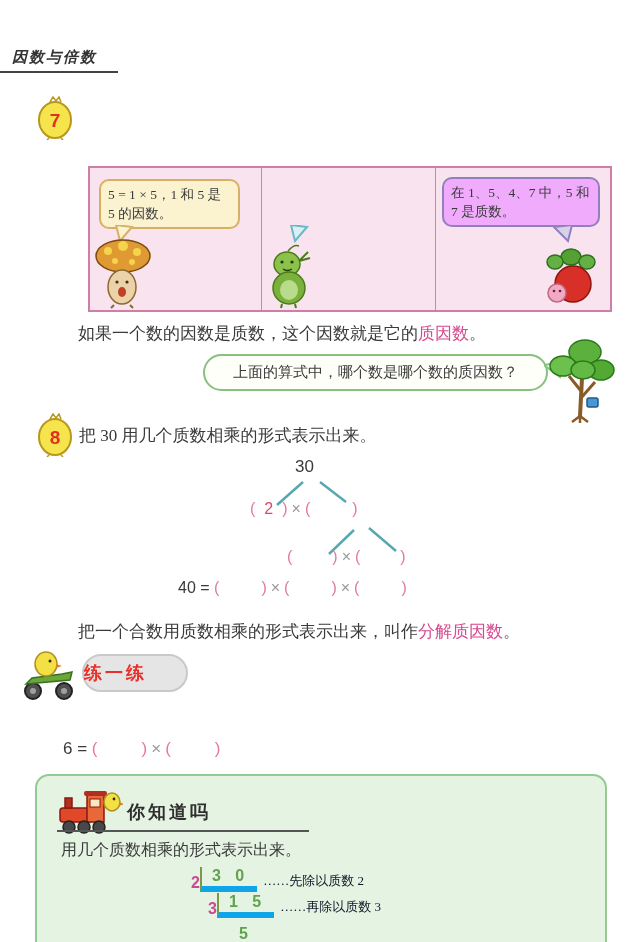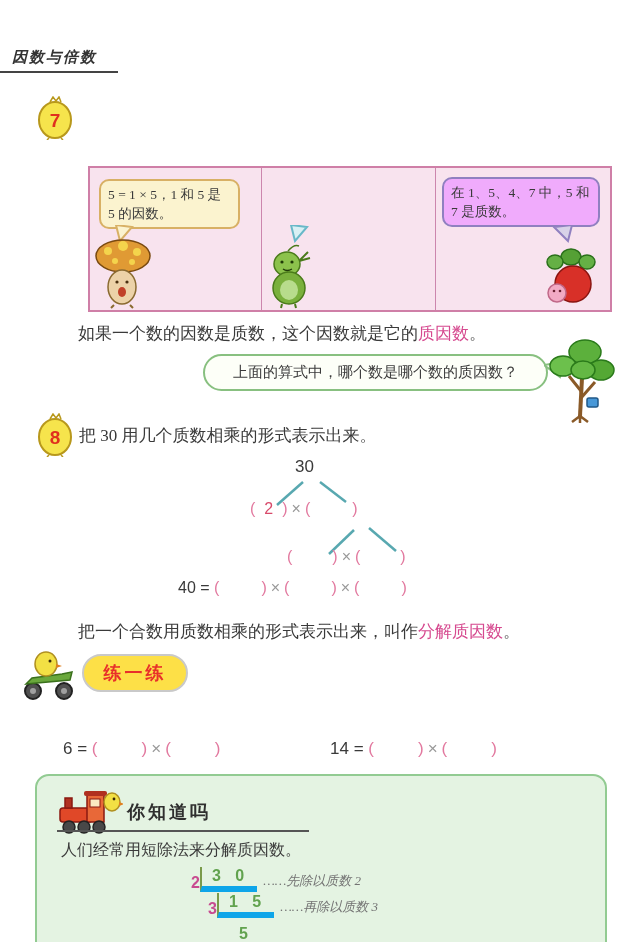--- a/index.html
+++ b/index.html
@@ -21,34 +21,34 @@
   .bubble-purple { background:#f0abfc; border:2px solid #9080c0; }
   .ask-bubble { background:#fdfff8; border:2px solid #88c080; border-radius:20px;
                 font-family:"Liberation Serif", serif; font-size:15px; color:#3a3a3a;
                 text-align:center; line-height:33px; }
   .hl { color:#d6498f; }
   .paren { color:#e2799f; }
   .times { color:#999999; padding:0 4px; }
   .blank { display:inline-block; }
   .math-row { font-size:16px; color:#3a3a3a; white-space:nowrap; }
   .known { color:#d84a6a; padding:0 9px; }
-  .practice-cloud { background:#fde047; border:2px solid #c9c9c9; border-radius:19px;
-                    text-align:center; }
+  .practice-cloud { background:#e5e5e5; border:2px solid #c9c9c9; border-radius:19px;
+                    text-align:left; }
   .practice-title { color:#e8302a; font-weight:bold; font-size:18px; letter-spacing:3px;
                     line-height:34px; font-family:"Liberation Serif", serif; }
   .know-box { background:#e4f3e2; border:2.5px solid #92cb92; border-radius:14px; }
   .know-title { font-size:18px; font-weight:bold; color:#2f2f2f; letter-spacing:3px;
                 font-family:"Liberation Serif", serif; }
   .know-underline { height:1.5px; background:#555; }
   .sd-row { display:flex; align-items:flex-end; font-size:16px; height:26px; }
   .sd-divisor { color:#c84a90; width:15px; text-align:right; font-weight:bold; }
   .sd-cell { border-left:2px solid #7a9a4a; border-bottom:6px solid #0ea5e9;
              color:#61a24e; letter-spacing:5px; padding:0 8px 1px 10px; font-weight:bold; }
   .sd-cell-last { color:#61a24e; letter-spacing:5px; padding:0 8px 1px 10px; font-weight:bold; }
-  .sd-note { color:#737373; font-style:italic; font-size:13px;
+  .sd-note { color:#0f172a; font-size:13px;
              font-family:"Liberation Serif", serif; margin-left:6px; padding-bottom:2px; }
   .eq { font-size:17px; color:#3a3a3a; white-space:nowrap; }
 </style>
 </head>
 <body>
 
 <div class="page">
 
   <div class="abs header-title" style="left:12px; top:6px;">因数与倍数</div>
   <div class="abs header-line" style="left:0; top:29px; width:118px;"></div>
@@ -179,42 +179,38 @@
     <path d="M38,16 l6,2 l-6,2 z" fill="#e08020"></path>
   </svg>
   <div class="abs practice-cloud" style="left:82px; top:612px; width:106px; height:38px;">
     <span class="practice-title">练一练</span>
   </div>
 
   <div class="abs eq" style="left:63px; top:697px;">
     <span>6 =</span>
     <span class="paren">(</span><span class="blank" style="width:44px;"></span><span class="paren">)</span><span class="times">×</span><span class="paren">(</span><span class="blank" style="width:44px;"></span><span class="paren">)</span>
   </div>
-  <div class="abs eq" style="left:330px; top:697px;">
-    <span>14 =</span>
-    <span class="paren">(</span><span class="blank" style="width:44px;"></span><span class="paren">)</span><span class="times">×</span><span class="paren">(</span><span class="blank" style="width:44px;"></span><span class="paren">)</span>
-  </div>
 
   <div class="abs know-box" style="left:35px; top:732px; width:572px; height:202px;">
     <svg class="abs" style="left:20px; top:8px;" width="66" height="54" viewBox="0 0 66 54">
       <rect x="3" y="24" width="32" height="14" rx="3" fill="#e04828" stroke="#8a1810" stroke-width="1.5"></rect>
       <rect x="8" y="14" width="7" height="10" fill="#b03020" stroke="#8a1810" stroke-width="1.5"></rect>
       <rect x="30" y="10" width="17" height="28" fill="#e86838" stroke="#8a1810" stroke-width="1.5"></rect>
       <rect x="27" y="7" width="23" height="5" rx="2" fill="#b03020"></rect>
       <rect x="33" y="15" width="10" height="8" fill="#fbe8c0" stroke="#8a1810"></rect>
       <circle cx="12" cy="43" r="6" fill="#484848" stroke="#222222" stroke-width="1.5"></circle>
       <circle cx="27" cy="43" r="6" fill="#484848" stroke="#222222" stroke-width="1.5"></circle>
       <circle cx="42" cy="43" r="6" fill="#484848" stroke="#222222" stroke-width="1.5"></circle>
       <ellipse cx="55" cy="18" rx="8" ry="9" fill="#f2e044" stroke="#b09020" stroke-width="1.5"></ellipse>
       <circle cx="57" cy="15" r="1.4" fill="#3a2a08"></circle>
       <path d="M62,18 l5,2 l-5,2 z" fill="#e08020"></path>
     </svg>
     <div class="abs know-title" style="left:90px; top:24px;">你知道吗</div>
     <div class="abs know-underline" style="left:20px; top:54px; width:252px;"></div>
-    <div class="abs prose" style="left:24px; top:64px; font-size:16px;">人们经常用短除法来分解质因数。</div>
+    <div class="abs prose" style="left:24px; top:64px; font-size:16px;">用几个质数相乘的形式表示出来。</div>
 
     <div class="abs" style="left:148px; top:90px;">
       <div class="sd-row">
         <span class="sd-divisor">2</span>
         <span class="sd-cell">3 0</span>
         <span class="sd-note">……先除以质数 2</span>
       </div>
       <div class="sd-row" style="margin-left:17px;">
         <span class="sd-divisor">3</span>
         <span class="sd-cell">1 5</span>

